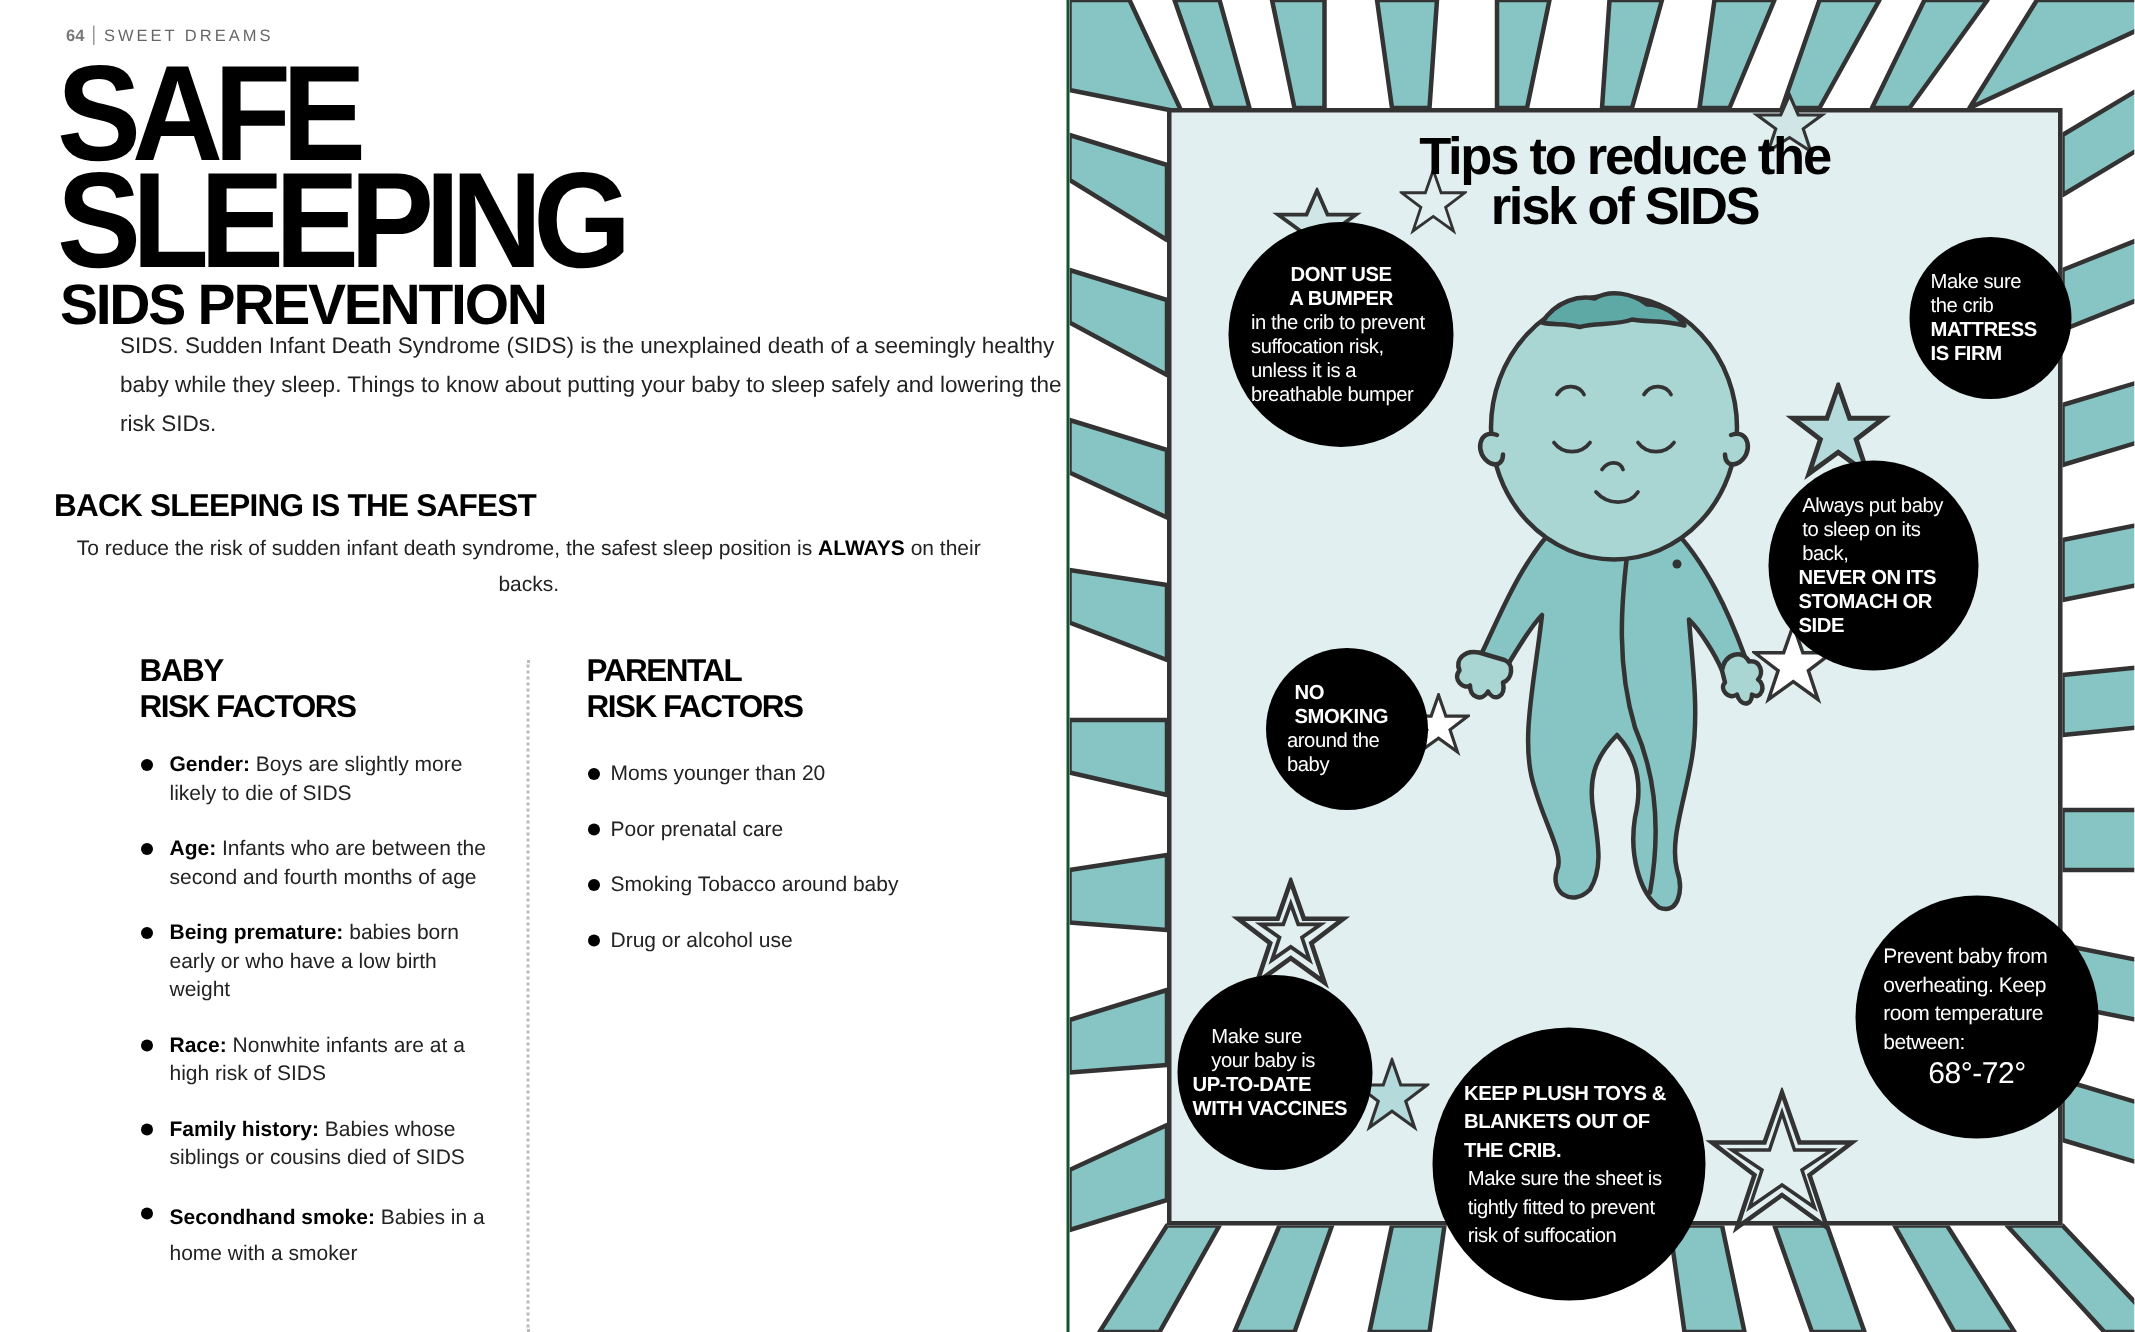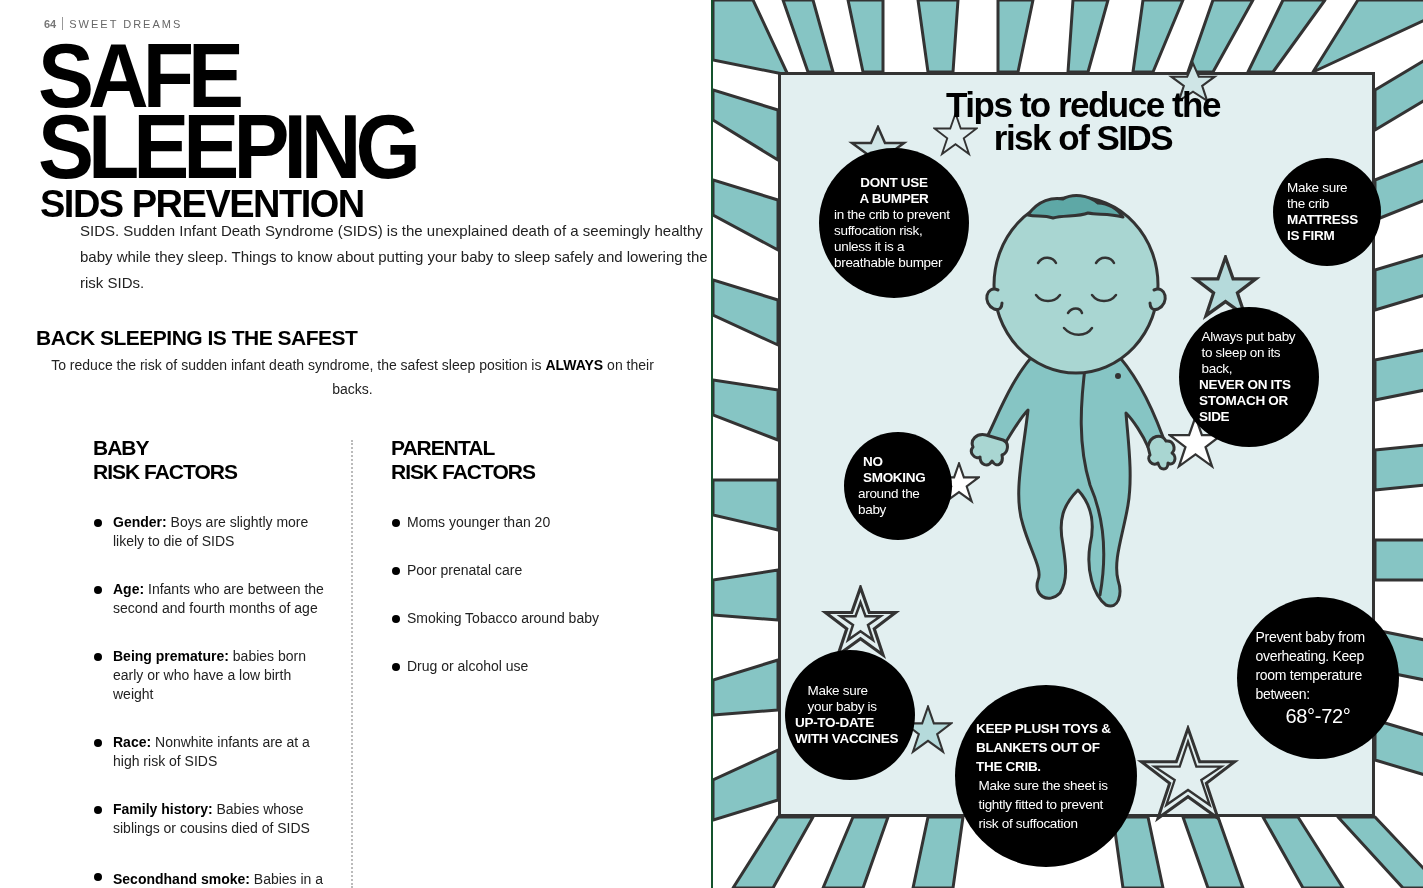--- a/index.html
+++ b/index.html
@@ -19,21 +19,21 @@
 
   .section-title { position: absolute; left: 36px; width: 625px; top: 326px; text-align: left; font-weight: bold; font-size: 21px; letter-spacing: -0.5px; color: #000; }
   .section-body { position: absolute; left: 40px; width: 625px; top: 353px; text-align: center; font-size: 14px; line-height: 24px; color: #222; }
   .section-body b { color: #000; }
 
   .col { position: absolute; top: 436px; }
   .col-baby { left: 93px; width: 240px; }
   .col-parent { left: 391px; width: 260px; }
   .col h3 { font-weight: 900; font-size: 21px; line-height: 24px; letter-spacing: -1px; color: #000; margin-bottom: 16px; }
   .col ul { list-style: none; }
-  .col li { position: relative; padding-left: 20px; font-size: 14px; line-height: 19px; color: #222; margin-top: 29px; }
+  .col li { position: relative; padding-left: 20px; font-size: 14px; line-height: 19px; color: #222; }
   .col li::before { content: ""; position: absolute; left: 1px; top: 6px; width: 8px; height: 8px; border-radius: 50%; background: #000; }
   .col-baby li { margin-bottom: 18px; }
   .col-baby li b { color: #000; }
   .col-parent ul { margin-top: 22px; }
   .col-parent li { margin-bottom: 18px; padding-left: 16px; }
 
   .divider { position: absolute; left: 351px; top: 440px; height: 448px; border-left: 2px dotted #bbb; }
 
   
   .right-page { position: absolute; left: 711px; top: 0; width: 712px; height: 888px; overflow: hidden; background: #ffffff; border-left: 2px solid #14532d; }

